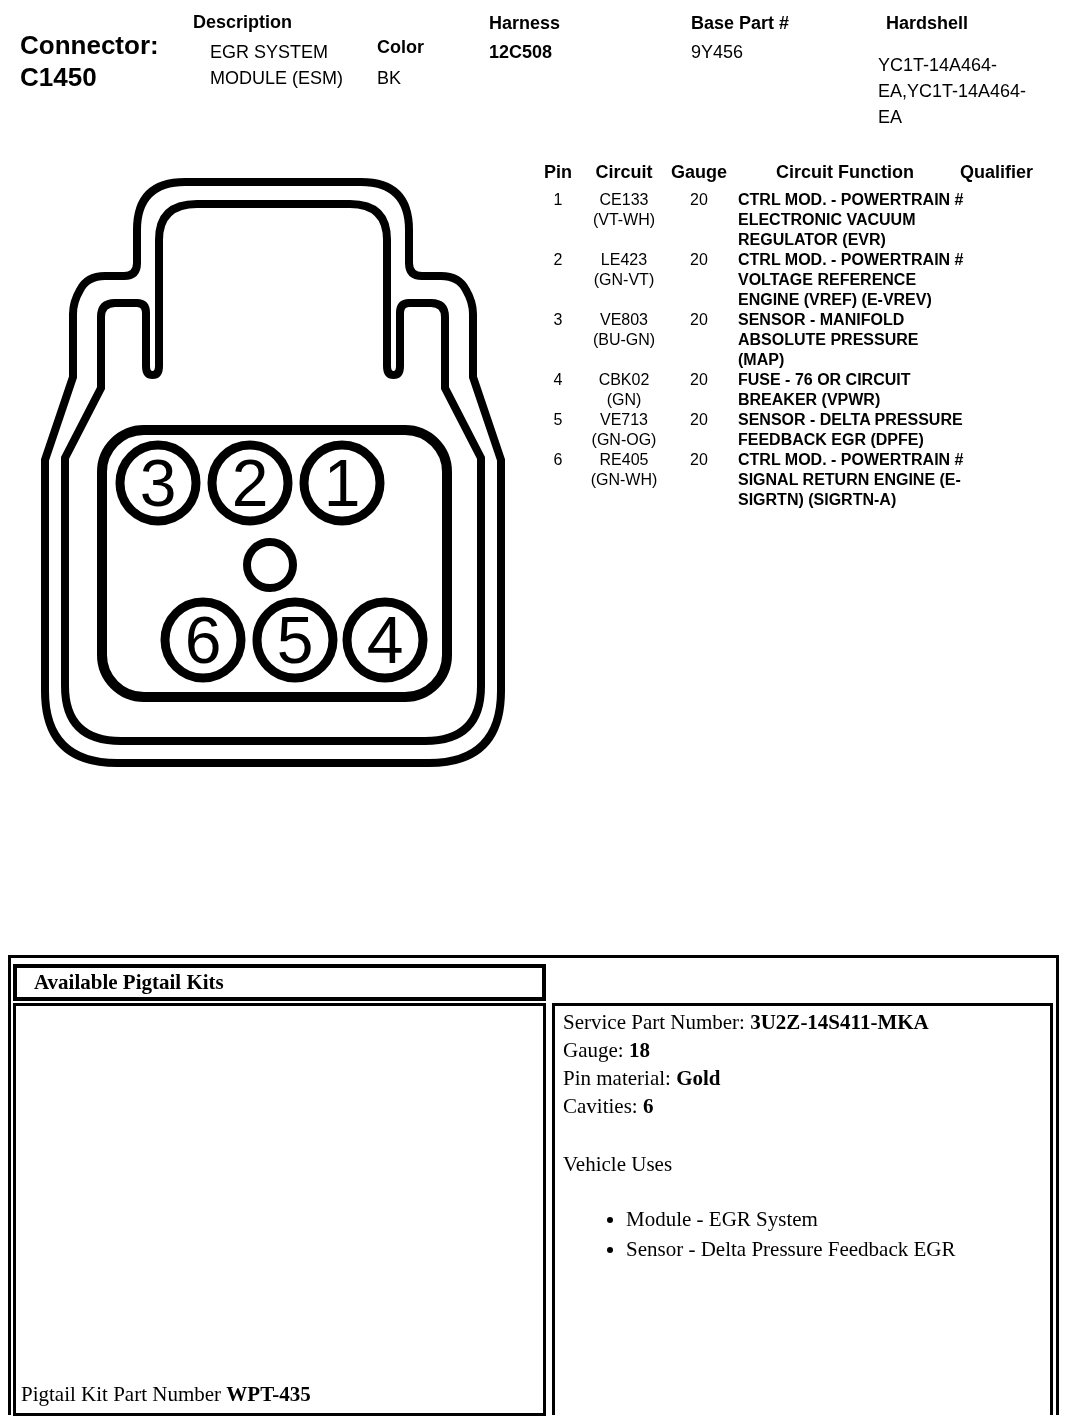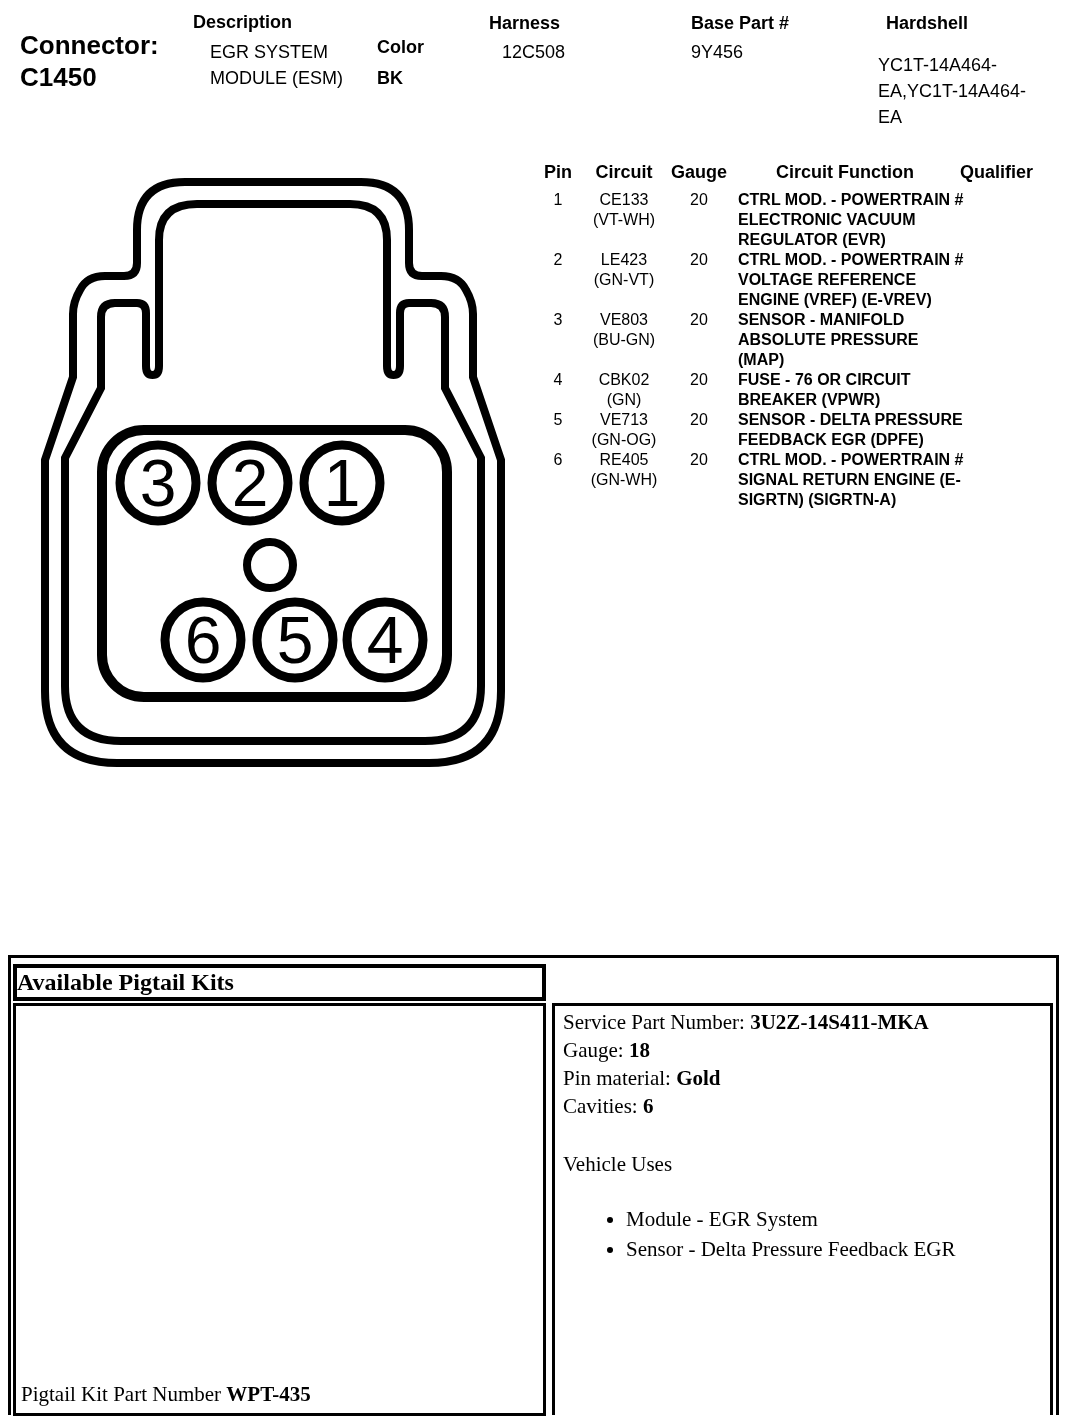--- a/index.html
+++ b/index.html
@@ -28,21 +28,21 @@
   .c-pin,.c-circ,.c-gauge,.c-qual{text-align:center;}
   .c-func{padding-left:8px;}
   .c-func div{white-space:nowrap;font-weight:bold;}
 
   
   .serif{font-family:"Liberation Serif",serif;}
   .outer-box{left:8px;top:955px;width:1051px;height:460px;
              border:3px solid #000;border-bottom:none;box-sizing:border-box;}
   .header-cell{left:13px;top:964px;width:533px;height:37px;border:4px solid #000;
                box-sizing:border-box;}
-  .header-cell div{font-size:24px;font-weight:bold;line-height:28px;padding-left:0;border-radius:10px;}
+  .header-cell div{font-size:21px;font-weight:bold;line-height:28px;padding-left:17px;border-radius:10px;}
   .left-cell{left:13px;top:1003px;width:533px;height:413px;border:3px solid #000;
              box-sizing:border-box;text-align:right;}
   .right-cell{left:552px;top:1003px;width:501px;height:412px;
               border:3px solid #000;border-bottom:none;box-sizing:border-box;
               padding:2px 6px 0 8px;font-size:21px;line-height:28px;}
   .right-cell .val{font-weight:bold;}
   .vehicle-uses{margin-top:30px;}
   .uses-list{margin:26px 0 0 0;padding-left:63px;}
   .uses-list li{line-height:30px;}
   .kit-number{position:absolute;left:5px;bottom:6px;font-size:21px;white-space:nowrap;}
@@ -53,24 +53,24 @@
 <div class="abs conn-label" style="left:20px;top:30px;">Connector:</div>
 <div class="abs conn-label" style="left:20px;top:62px;">C1450</div>
 
 <div class="abs hdr-col-label ctr" style="left:193px;top:12px;width:160px;">Description</div>
 <div class="abs hdr-col-value hdr-lines ctr" style="left:210px;top:39px;width:160px;">
     <div>EGR SYSTEM</div>
     <div>MODULE (ESM)</div>
   </div>
 
 <div class="abs hdr-col-label ctr" style="left:377px;top:37px;width:60px;">Color</div>
-<div class="abs hdr-col-value ctr" style="left:377px;top:66px;width:60px;font-weight:bold;">BK</div>
+<div class="abs hdr-col-value ctr" style="left:377px;top:66px;width:60px;">BK</div>
 
 <div class="abs hdr-col-label ctr" style="left:489px;top:13px;width:120px;">Harness</div>
-<div class="abs hdr-col-value ctr" style="left:502px;top:40px;width:120px;">12C508</div>
+<div class="abs hdr-col-value ctr" style="left:489px;top:40px;width:120px;font-weight:bold;">12C508</div>
 
 <div class="abs hdr-col-label ctr" style="left:691px;top:13px;width:120px;">Base Part #</div>
 <div class="abs hdr-col-value ctr" style="left:691px;top:40px;width:120px;">9Y456</div>
 
 <div class="abs hdr-col-label ctr" style="left:886px;top:13px;width:130px;">Hardshell</div>
 <div class="abs hdr-lines ctr" style="left:878px;top:52px;width:160px;">
     <div>YC1T-14A464-</div>
     <div>EA,YC1T-14A464-</div>
     <div>EA</div>
   </div>

